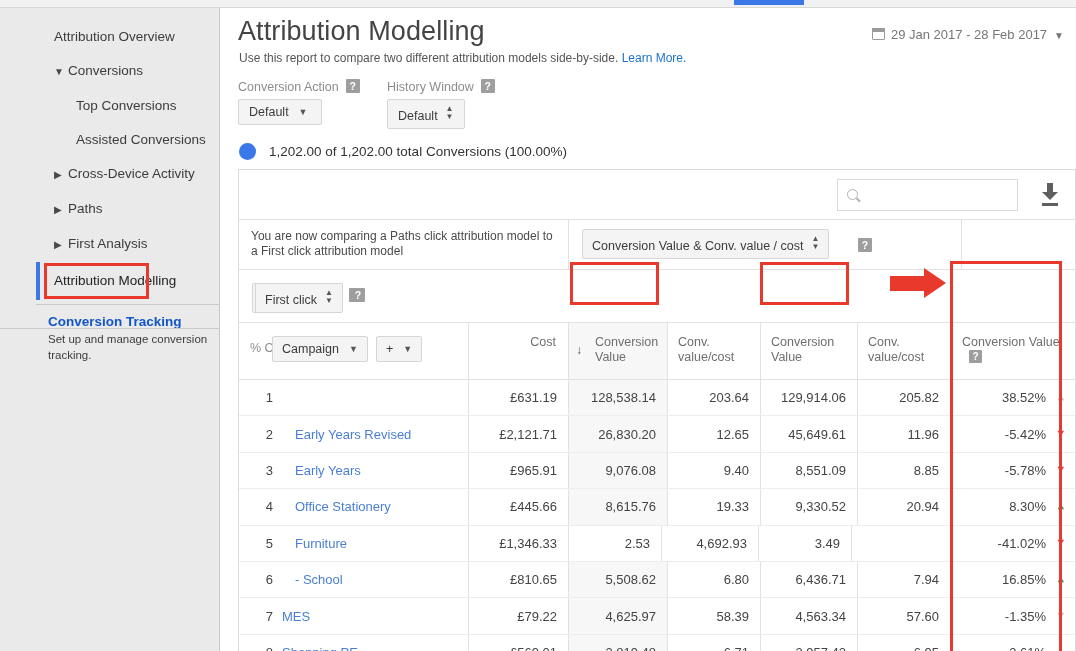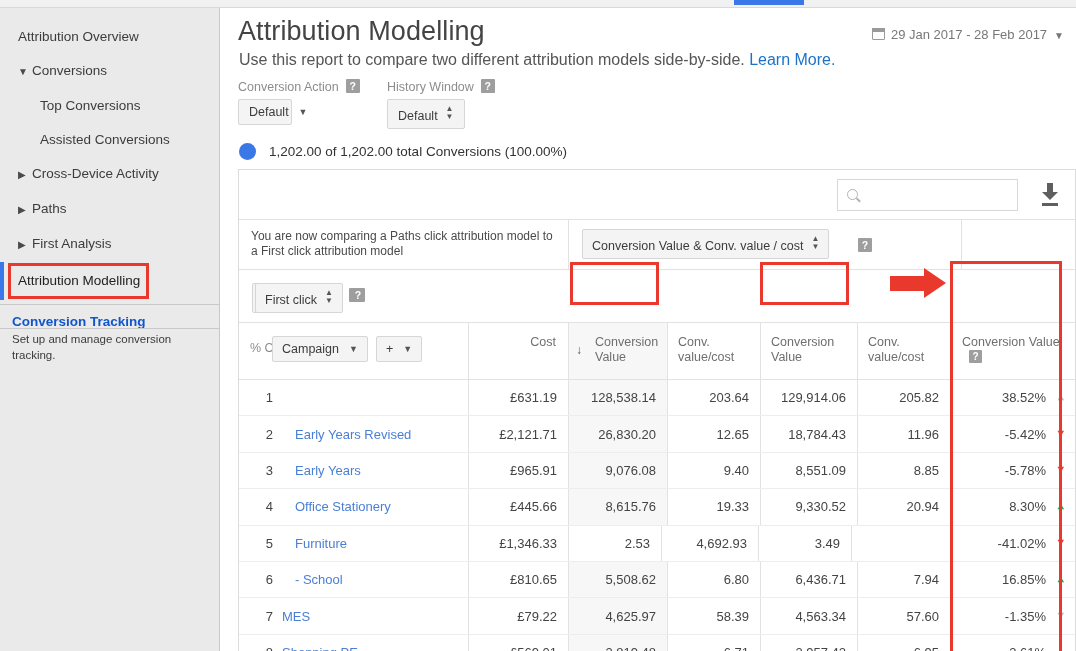--- a/index.html
+++ b/index.html
@@ -20,21 +20,21 @@
     background: #f1f1f1; border-bottom: 1px solid #d8d8d8;
   }
   .tab-indicator {
     position: absolute; left: 734px; top: 0; width: 70px; height: 5px;
     background: #3b78e7;
   }
 
   
   .sidebar {
     position: absolute; left: 0; top: 8px; width: 220px; height: 643px;
-    background: #eaeaea; border-right: 1px solid #c9c9c9;
+    background: #eaeaea; border-right: 1px solid #c9c9c9; padding-left: 36px;
   }
   .sb-item {
     position: relative;
     font-size: 13.5px; color: #3c3c3c;
     padding: 9px 10px 9px 18px;
     line-height: 16px;
     white-space: nowrap;
     cursor: pointer;
   }
   .sb-item.indent { padding-left: 40px; }
@@ -63,21 +63,21 @@
     position: absolute; left: 221px; top: 9px; width: 855px; height: 642px;
     background: #fff;
     padding: 0 0 0 0;
   }
   .page-title {
     position: absolute; left: 17px; top: 7px;
     font-size: 27px; color: #444; font-weight: normal; letter-spacing: .1px;
   }
   .page-sub {
     position: absolute; left: 18px; top: 42px;
-    font-size: 16px; color: #555;
+    font-size: 12px; color: #555;
   }
   .page-sub a { color: #1a73c8; text-decoration: none; }
 
   .daterange {
     position: absolute; right: 12px; top: 18px;
     font-size: 13px; color: #777; white-space: nowrap;
     cursor: pointer;
   }
   .cal-ico {
     display: inline-block; width: 13px; height: 12px; position: relative;
@@ -281,21 +281,21 @@
       <span class="cal-ico"></span><span>29 Jan 2017 - 28 Feb 2017</span><span class="dd-caret">▼</span>
     </div>
 
     <div class="lbl-row">
       <span>Conversion Action</span><span class="qmark">?</span>
     </div>
     <div class="lbl-row2">
       <span>History Window</span><span class="qmark">?</span>
     </div>
 
-    <div class="selbtn" style="left:17px; top:90px; width:54px;">
+    <div class="selbtn" style="left:17px; top:90px; width:84px;">
       <span>Default</span><span class="tri-d">▼</span>
     </div>
 
     <div class="selbtn" style="left:166px; top:90px; width:78px;">
       <span>Default</span><span class="spin"><i>▲</i><i>▼</i></span>
     </div>
 
     <div class="conv-summary">
       <span class="blue-dot"></span><span>1,202.00 of 1,202.00 total Conversions (100.00%)</span>
     </div>
@@ -416,21 +416,21 @@
           <div class="cell c-cost">
               <span class="num">£2,121.71</span>
             </div>
           <div class="cell c-cv1">
               <span class="num">26,830.20</span>
             </div>
           <div class="cell c-cvc1">
               <span class="num">12.65</span>
             </div>
           <div class="cell c-cv2">
-              <span class="num">18,784.43</span>
+              <span class="num">45,649.61</span>
             </div>
           <div class="cell c-cvc2">
               <span class="num">11.96</span>
             </div>
           <div class="cell c-chg">
               <span class="chgcell">
                 <span class="chgval">-5.42%</span>
                 <span class="arrow dn-r">⯆</span>
               </span>
             </div>

